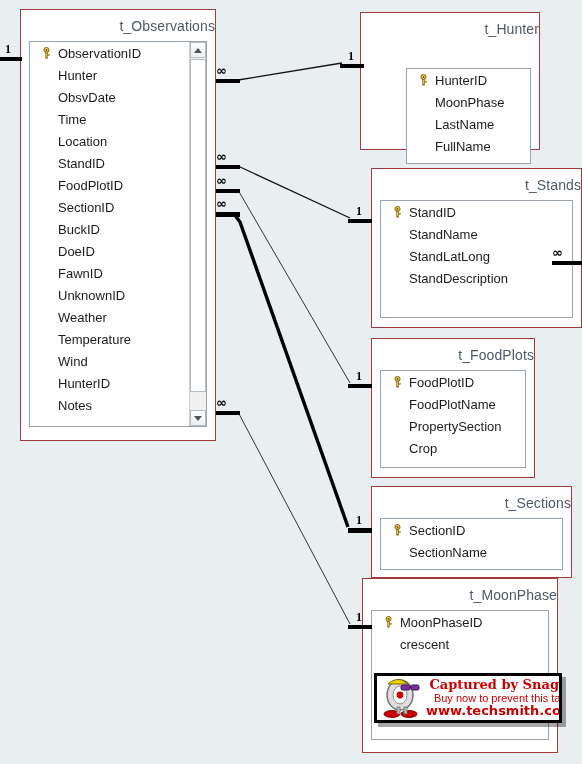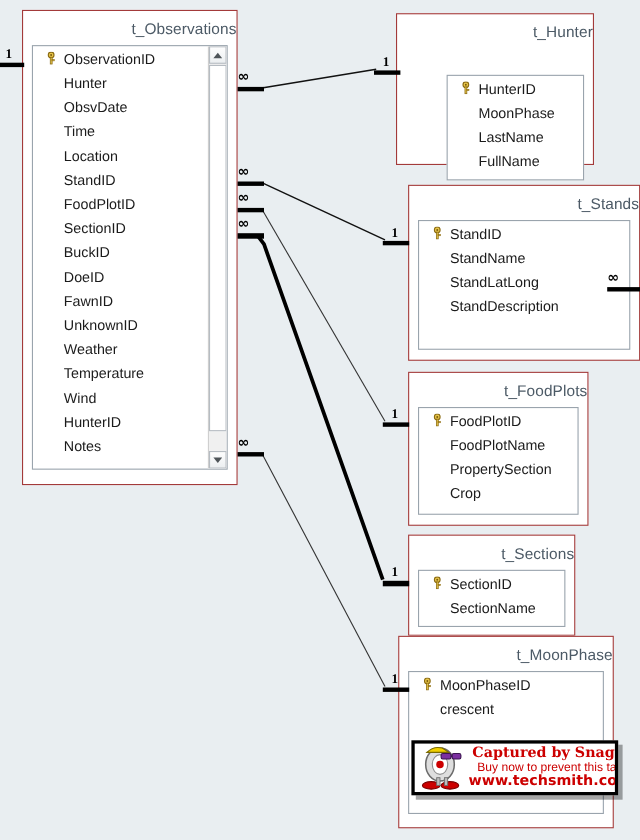--- a/index.html
+++ b/index.html
@@ -372,21 +372,21 @@
             <span class="fname">PropertySection</span>
           </div>
         <div class="frow">
             <span class="keycell"></span>
             <span class="fname">Crop</span>
           </div>
       </div>
     </div>
   </div>
 
-  <div class="tbl" id="tbl-sections" style="left:371px; top:486px; width:152px; height:92px;">
+  <div class="tbl" id="tbl-sections" style="left:371px; top:486px; width:201px; height:92px;">
     <div class="tbl-title">t_Sections</div>
     <div class="tbl-body" style="height:52px;">
       <div class="flist">
         <div class="frow">
           <span class="keycell">
             <svg class="keyicon" width="11" height="12" viewBox="0 0 11 12">
               <circle cx="5.5" cy="3" r="2.6" fill="#e8c64a" stroke="#8a6a12" stroke-width="1"></circle>
               <circle cx="5.5" cy="3" r="0.9" fill="#7a5c0e"></circle>
               <rect x="4.7" y="5" width="1.7" height="6.2" fill="#e8c64a" stroke="#8a6a12" stroke-width="0.7"></rect>
               <rect x="6.3" y="7.2" width="2" height="1.1" fill="#e8c64a" stroke="#8a6a12" stroke-width="0.6"></rect>

